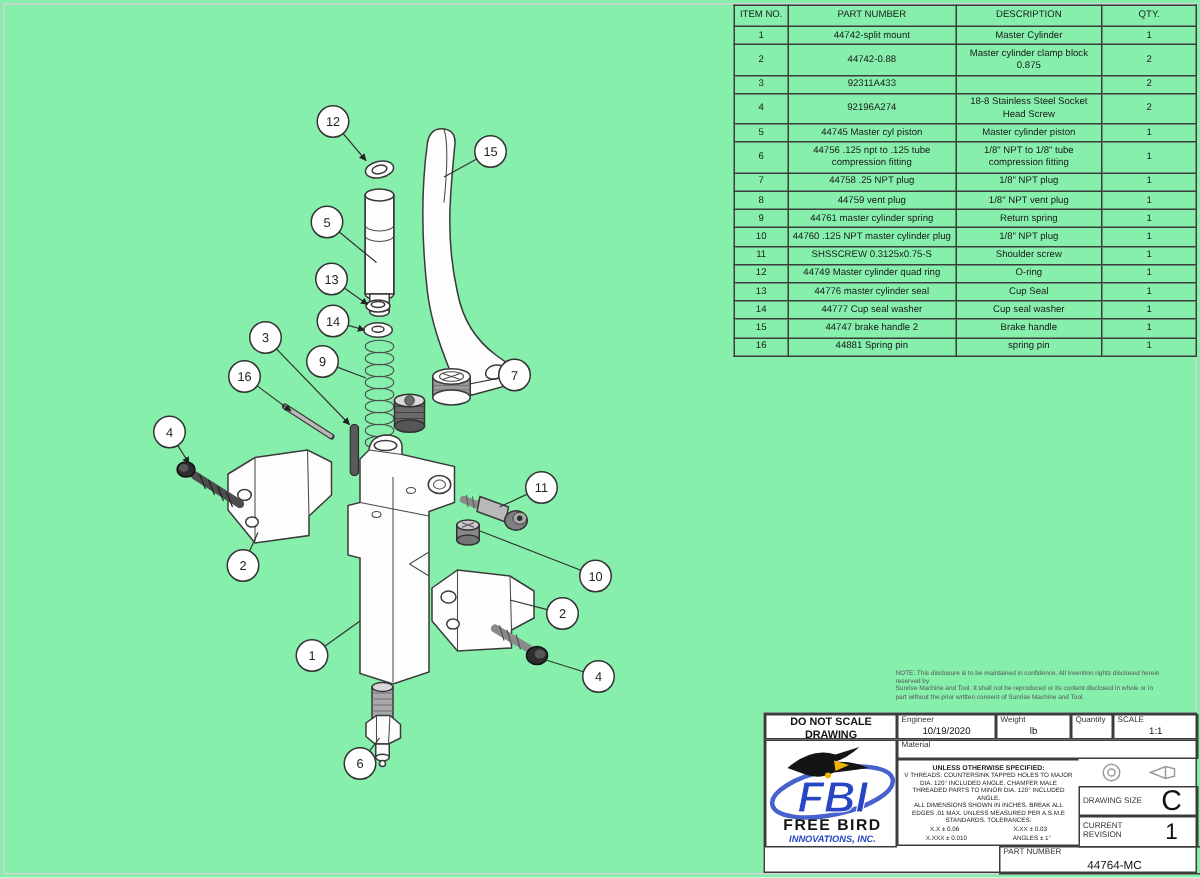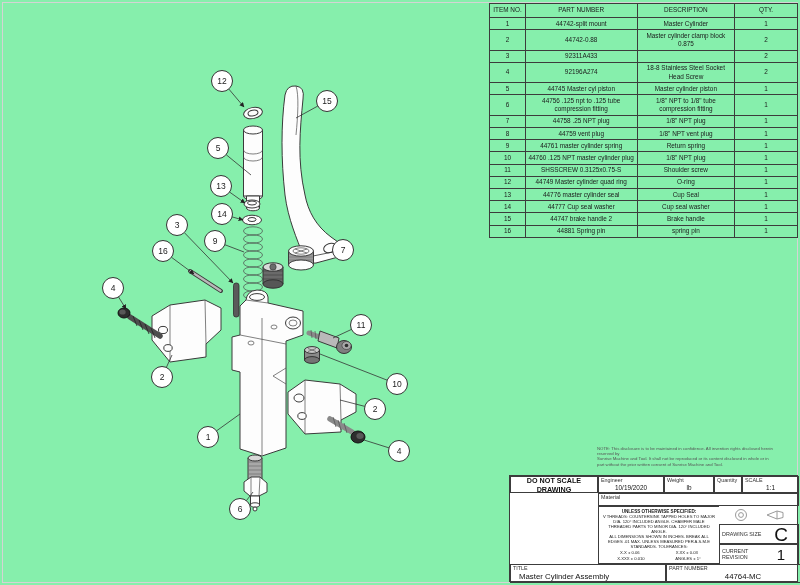--- a/index.html
+++ b/index.html
@@ -391,20 +391,31 @@
     </div>
     <div class="cell" style="left:232px;top:0;width:57px;height:17px;">
       <span class="lbl">SCALE</span>
       <span class="val">1:1</span>
     </div>
 
     <div class="cell" style="left:88px;top:17px;width:201px;height:13px;">
       <span class="lbl">Material</span>
     </div>
 
+    <div class="cell" style="left:0;top:17px;width:88px;height:72px;">
+      <svg width="88" height="72" viewBox="0 0 88 72">
+        <ellipse cx="44" cy="34" rx="41" ry="15" transform="rotate(-12 44 34)" fill="none" stroke="#2746c4" stroke-width="3" opacity="0.85"></ellipse>
+        <path d="M14,18 Q30,4 46,9 L62,4 Q53,12 45,14 Q57,13 68,18 Q53,20 45,21 Q35,26 25,22 Z" fill="#141414"></path>
+        <path d="M45,13 L55,16 L46,20 Z" fill="#f0b400"></path>
+        <circle cx="41" cy="23" r="2" fill="#f0b400"></circle>
+        <text x="44" y="47" font-size="29" font-weight="bold" font-style="italic" fill="#2746c4" stroke="#ffffff" stroke-width="0.7" text-anchor="middle">FBI</text>
+        <text x="44" y="59" font-size="10.5" font-weight="bold" fill="#141414" text-anchor="middle" letter-spacing="1">FREE BIRD</text>
+        <text x="44" y="67" font-size="6.2" font-weight="bold" font-style="italic" fill="#2746c4" text-anchor="middle">INNOVATIONS, INC.</text>
+      </svg>
+    </div>
 
     <div class="cell uos" style="left:88px;top:30px;width:121px;height:58px;border-right:none;">
       <b>UNLESS OTHERWISE SPECIFIED:</b><br>
       <span>V THREADS:  COUNTERSINK TAPPED HOLES TO MAJOR DIA. 120° INCLUDED ANGLE. CHAMFER MALE THREADED PARTS TO MINOR DIA. 120° INCLUDED ANGLE.</span><br>
       <span>ALL DIMENSIONS SHOWN IN INCHES. BREAK ALL EDGES .01 MAX. UNLESS MEASURED PER A.S.M.E STANDARDS. TOLERANCES:</span>
       <div class="tolrow">
         <span>X.X ± 0.06</span>
         <span>X.XX ± 0.03</span>
       </div>
       <div class="tolrow">
@@ -423,22 +434,18 @@
 
     <div class="cell" style="left:209px;top:48px;width:80px;height:20px;display:flex;align-items:center;">
       <span class="lbl" style="width:42px;white-space:pre-line;">DRAWING SIZE</span>
       <span class="bigletter" style="flex:1;">C</span>
     </div>
     <div class="cell" style="left:209px;top:68px;width:80px;height:21px;display:flex;align-items:center;">
       <span class="lbl" style="width:42px;white-space:pre-line;">CURRENT REVISION</span>
       <span class="bignum" style="flex:1;">1</span>
     </div>
 
-    <div class="cell" style="left:0;top:88px;width:156px;height:19px;">
-      <span class="lbl">TITLE</span>
-      <span class="val" style="text-align:left;padding-left:8px;font-size:7.8px;">Master Cylinder Assembly</span>
-    </div>
     <div class="cell" style="left:156px;top:88px;width:154px;height:19px;">
       <span class="lbl">PART NUMBER</span>
       <span class="val" style="font-size:7.8px;">44764-MC</span>
     </div>
   </div>
 </div>
 
 </body></html>

